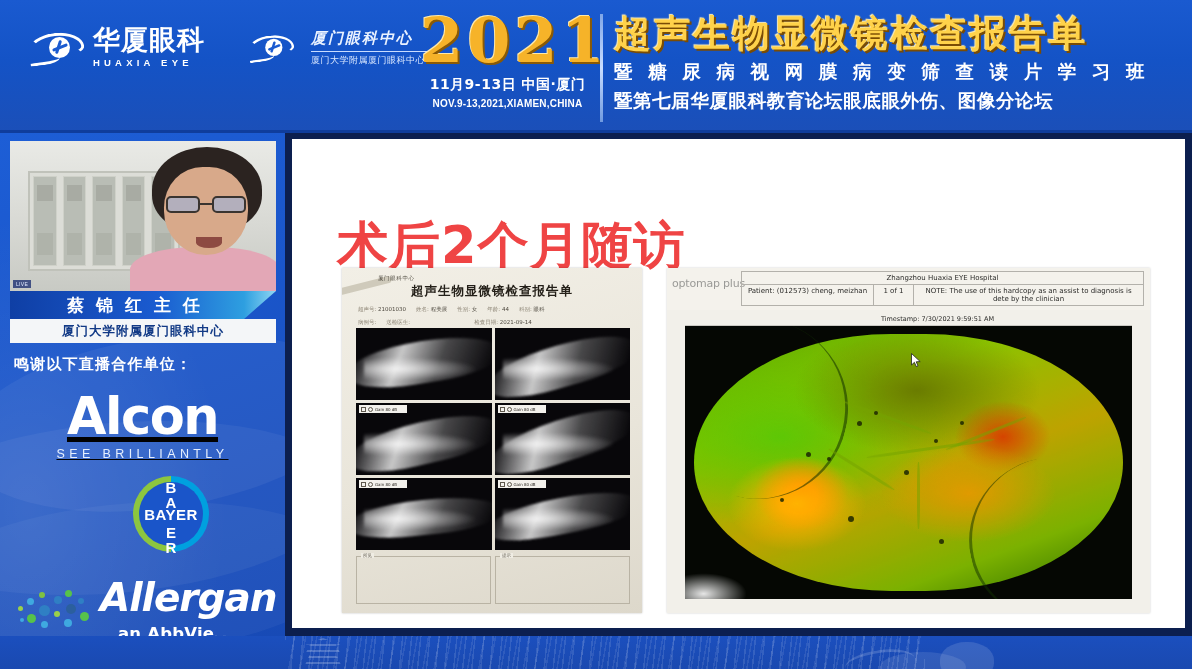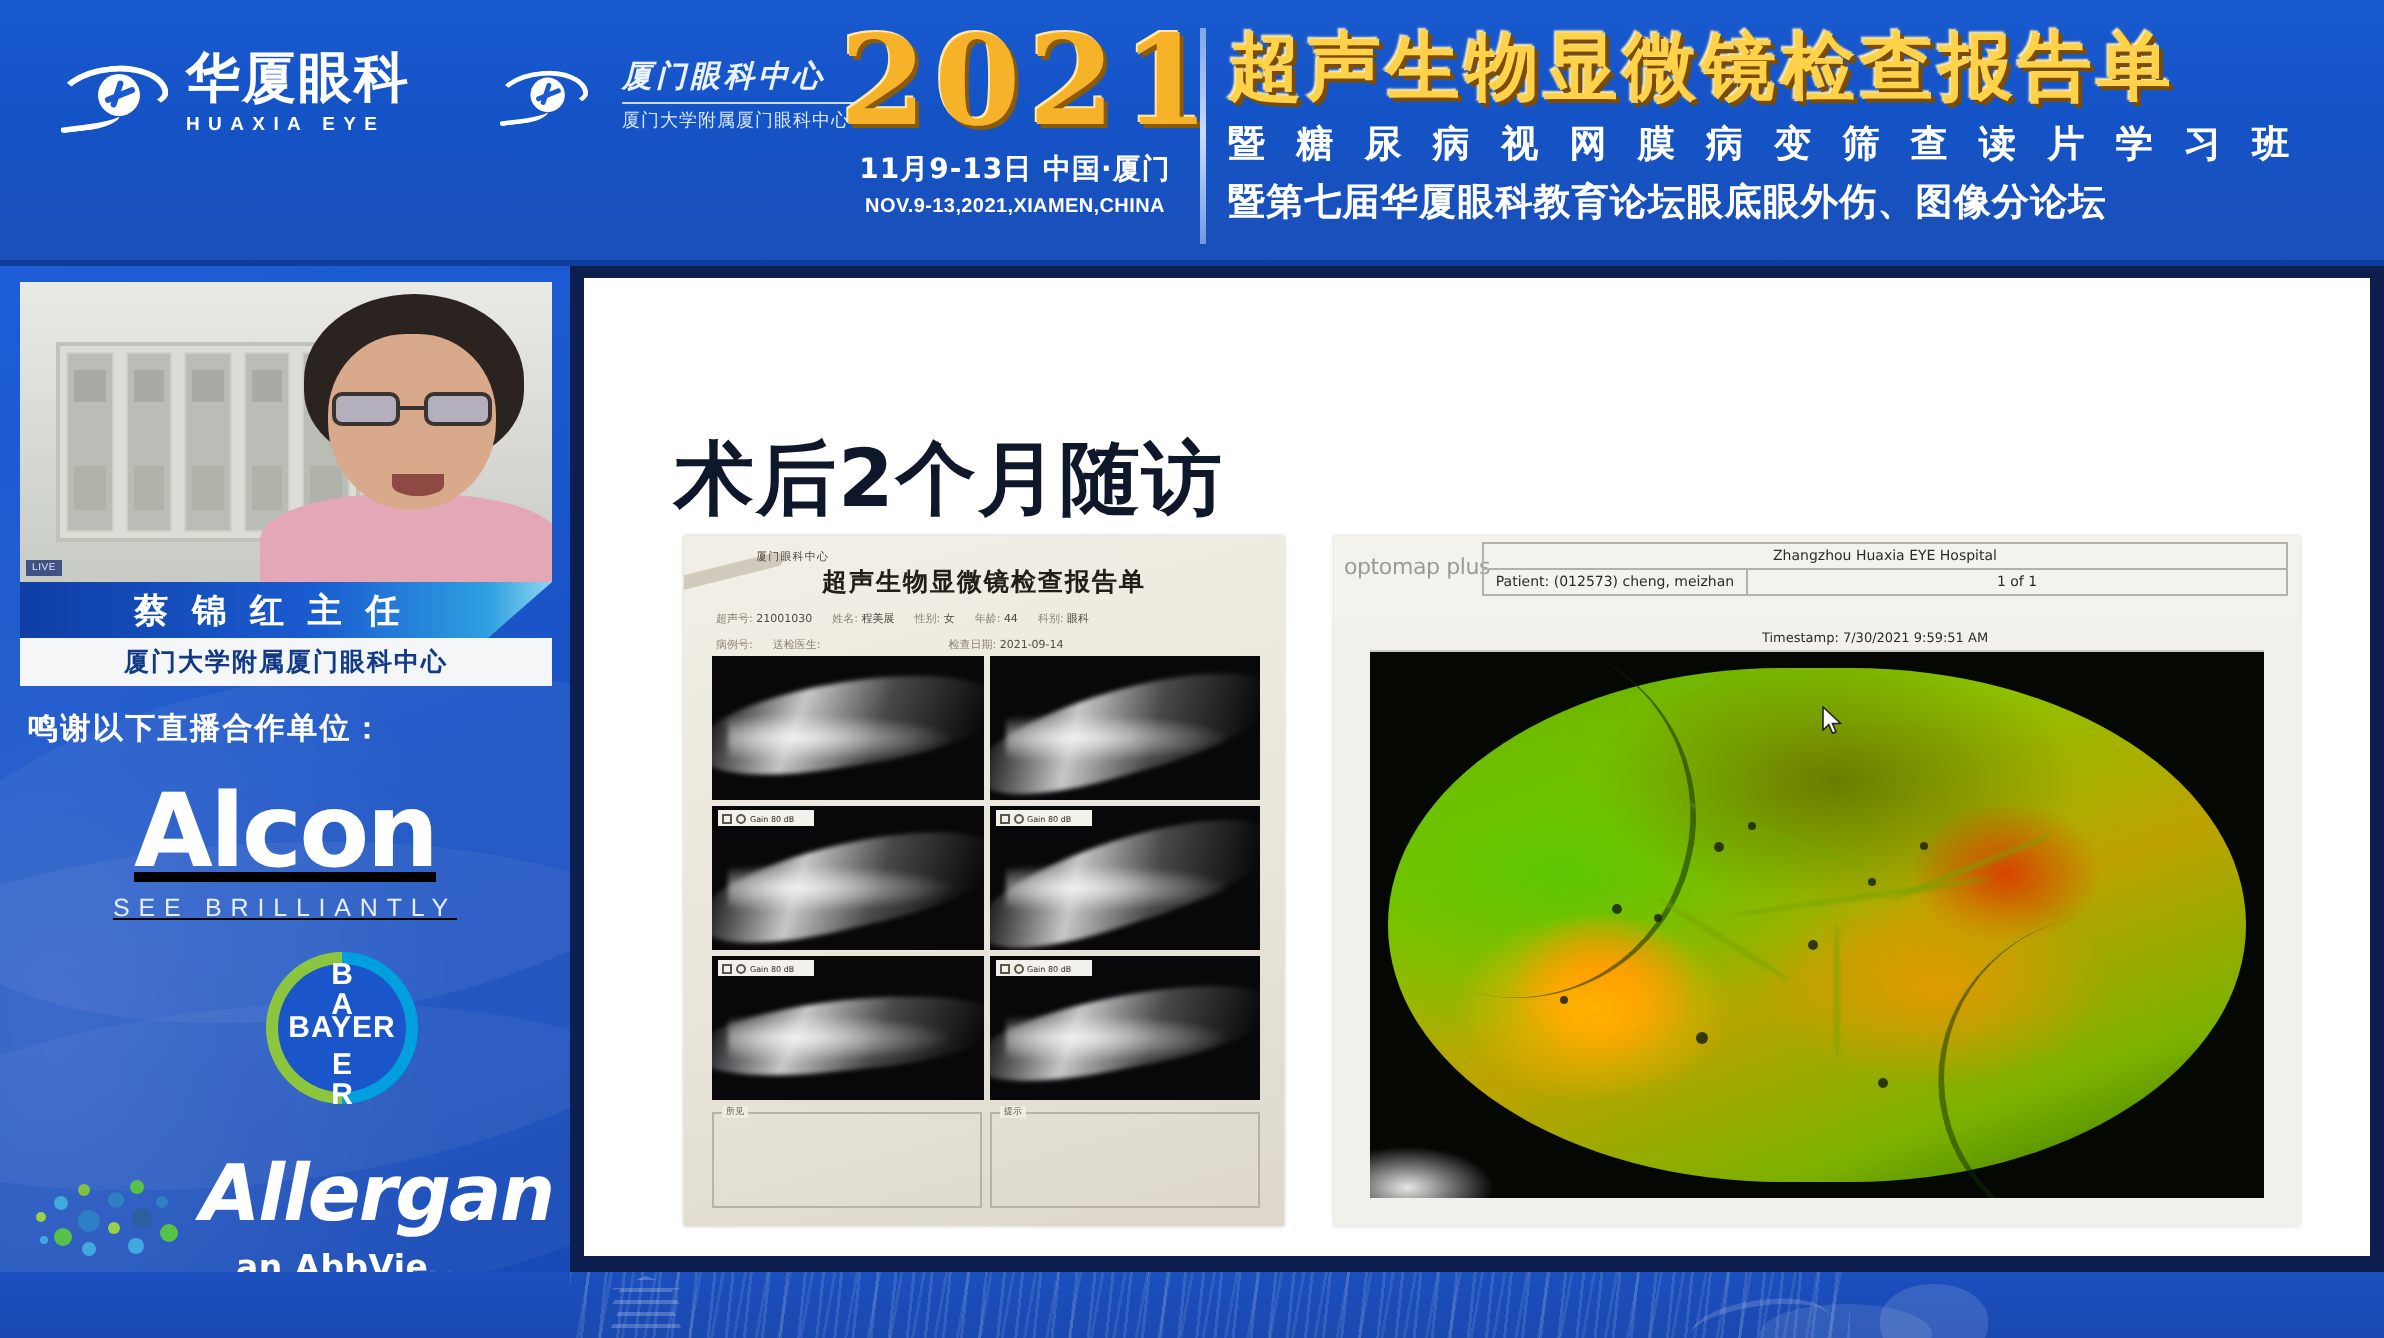--- a/index.html
+++ b/index.html
@@ -238,21 +238,21 @@
     transform: rotate(-2.6deg);
   }
   .curve-line2 {
     position:absolute; left:230px; top:-140px; width:1100px; height:210px;
     border-radius:50%; border:2px solid rgba(255,255,255,0.7);
     transform: rotate(3deg);
   }
   .slide-title {
     position:absolute; left:40px; top:68px;
     font-family:"DejaVu Sans", sans-serif;
-    font-size:40px; font-weight:700; color:#0f172a; letter-spacing:1px;text-align:center;
+    font-size:51px; font-weight:700; color:#ef4444; letter-spacing:1px;text-align:center;
   }
 
   
   .ubm-photo {
     position:absolute; left:45px; top:124px; width:300px; height:345px;
     background: linear-gradient(165deg,#f2efe6 0%,#e9e5da 55%,#ddd8cb 100%);
     box-shadow: 0 0 2px rgba(0,0,0,.25);
     overflow:hidden;
   }
   .ubm-clip { position:absolute; left:-4px; top:14px; width:54px; height:7px;
@@ -604,20 +604,21 @@
       </div>
 
       <div class="opt-photo">
         <div class="opt-head">
           <div class="opt-brand">optomap plus</div>
           <div class="opt-tbl">
             <div class="r1">Zhangzhou Huaxia EYE Hospital</div>
             <div class="r2">
               <div class="c patient">Patient: (012573) cheng, meizhan</div>
               <div class="c page">1 of 1</div>
+              <div class="c">NOTE: The use of this hardcopy as an assist to diagnosis is dete by the clinician</div>
             </div>
           </div>
         </div>
         <div class="opt-sub">
           <span class="eye">Left eye</span>
           <span class="ts">Timestamp: 7/30/2021 9:59:51 AM</span>
         </div>
         <div class="opt-img">
           <div class="fundus">
             <span class="arc"></span>

